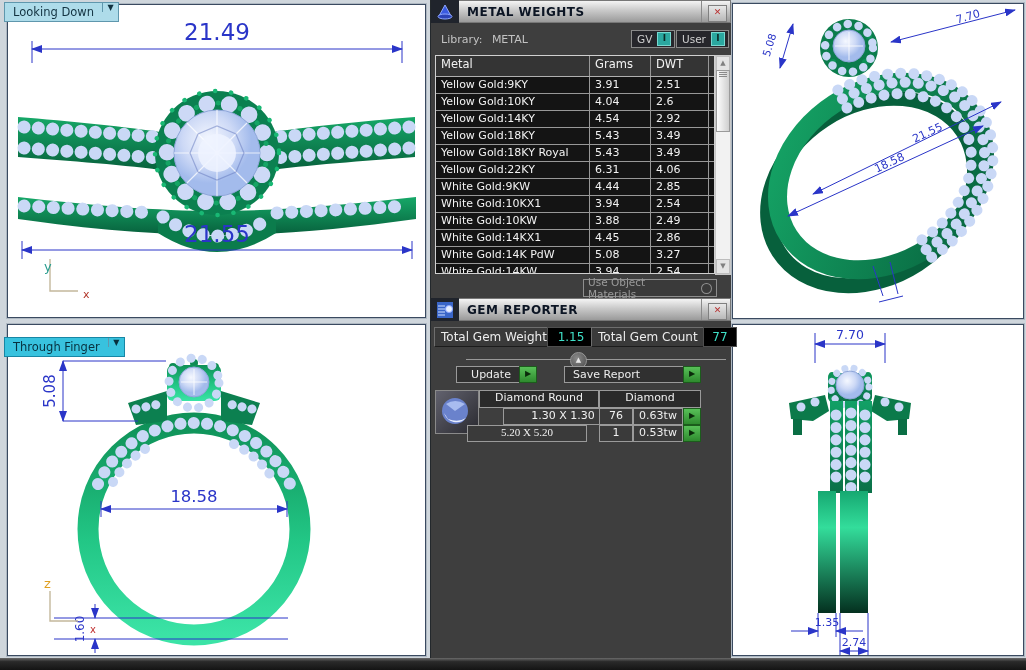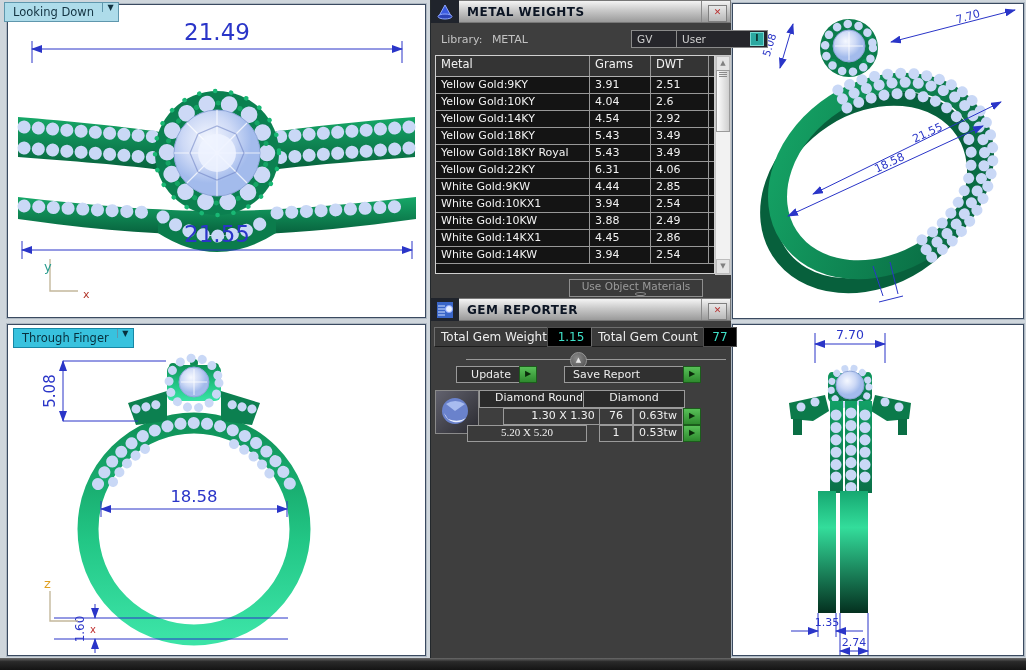--- a/index.html
+++ b/index.html
@@ -20,21 +20,21 @@
   
   .panel-col{position:absolute;left:430px;top:0;width:300px;height:658px;background:#3e3e3e;border-left:1px solid #23282c;}
   .titlebar{position:absolute;left:0;width:300px;height:23px;background:#2a2a2a;display:flex;align-items:stretch;}
   .titlebar .icon{width:28px;display:flex;align-items:center;justify-content:center;background:#20242c;}
   .titlebar .grad{flex:1;background:linear-gradient(#f4f4f4,#c9c9c9 45%,#9a9a9a);display:flex;align-items:center;
                   border:1px solid #777;border-left:none;}
   .titlebar .t{font-size:12px;font-weight:bold;color:#0c1524;padding-left:8px;letter-spacing:.5px;}
   .titlebar .seam{width:1px;background:#8a8a8a;margin-left:auto;height:100%;}
   .closebtn{width:17px;height:15px;margin:3px 3px 0 6px;background:linear-gradient(#e8e8e8,#b8b8b8);
             border:1px solid #808080;color:#b83030;font-size:9px;font-weight:bold;text-align:center;line-height:13px;}
-  .smallbtn{background:#26262b;border:1px solid #8a8a8a;color:#cfcfcf;font-size:10.5px;display:flex;align-items:center;height:16px;padding:0 3px 0 5px;gap:39px;}
+  .smallbtn{background:#26262b;border:1px solid #8a8a8a;color:#cfcfcf;font-size:10.5px;display:flex;align-items:center;height:16px;padding:0 3px 0 5px;}
   .smallbtn .tog{width:12px;height:12px;background:#2ba8a0;border:1px solid #77d8d0;color:#0b2b28;font-size:9px;font-weight:bold;
                  text-align:center;line-height:11px;margin-left:5px;}
   
   .mw-table{position:absolute;left:4px;top:55px;width:278px;border:1px solid #d0d0d0;background:#161616;}
   .mw-head{display:flex;height:20px;background:#343434;color:#f2f2f2;font-size:11.5px;border-bottom:1px solid #b0b0b0;}
   .mw-rows{height:196px;overflow:hidden;}
   .mw-row{display:flex;height:16px;border-bottom:1px solid #989898;background:#141414;color:#f2f2f2;font-size:11px;}
   .cc{padding:1px 0 0 5px;white-space:nowrap;overflow:hidden;}
   .c1{width:148px;border-right:1px solid #989898;}
   .c2{width:55px;border-right:1px solid #989898;}
@@ -191,21 +191,21 @@
       <text x="186" y="177" font-size="16.5" text-anchor="middle" class="dimtxt">18.58</text>
       <text transform="rotate(-90 76 304)" x="76" y="304" font-size="12" text-anchor="middle" class="dimtxt">1.60</text>
       <text x="82" y="308" font-size="10" fill="#c03030">x</text>
 
       <g stroke="#c4b89c" stroke-width="1.4" fill="none">
         <path d="M42,266 L42,296 L70,296"></path>
       </g>
       <text x="36" y="263" font-size="13" fill="#e0a020">z</text>
     </svg>
   </div>
-  <div class="vp-tab tab-active" style="left:4px;top:6px;margin-left:9px;">
+  <div class="vp-tab tab-active" style="left:4px;top:15px;">
     <span class="lbl">Through Finger</span>
     <span class="dd">▼</span>
   </div>
 </div>
 
 <div class="abs" style="left:730px;top:0;width:296px;height:322px;">
   <div class="vp-canvas" style="left:2px;top:3px;width:290px;height:314px;">
     <svg width="290" height="314" viewBox="0 0 290 314">
       <defs>
         <marker id="ar3" markerWidth="11" markerHeight="8" refX="10" refY="4" orient="auto-start-reverse">
@@ -420,37 +420,43 @@
             <span class="cc c3">2.49</span>
             <span class="cc c4"></span>
           </div>
         <div class="mw-row">
             <span class="cc c1">White Gold:14KX1</span>
             <span class="cc c2">4.45</span>
             <span class="cc c3">2.86</span>
             <span class="cc c4"></span>
           </div>
         <div class="mw-row">
+            <span class="cc c1">White Gold:14K PdW</span>
+            <span class="cc c2">5.08</span>
+            <span class="cc c3">3.27</span>
+            <span class="cc c4"></span>
+          </div>
+        <div class="mw-row">
             <span class="cc c1">White Gold:14KW</span>
             <span class="cc c2">3.94</span>
             <span class="cc c3">2.54</span>
             <span class="cc c4"></span>
           </div>
       </div>
     </div>
     <div class="sbar">
       <span class="sarr" style="top:0;">▲</span>
       <span class="sthumb">
           <i></i>
           <i></i>
           <i></i>
         </span>
       <span class="sarr" style="bottom:0;">▼</span>
     </div>
-    <div class="uom" style="left:138px;top:279px;width:124px;flex-direction:column;">
+    <div class="uom" style="left:152px;top:279px;width:124px;">
       <span>Use Object Materials</span>
       <span class="circ"></span>
     </div>
   </div>
 
   <div class="abs" style="left:0;top:298px;width:300px;height:360px;">
     <div class="titlebar" style="top:0;">
       <span class="icon">
         <svg width="18" height="18" viewBox="0 0 18 18">
             <rect x="1" y="1" width="16" height="16" fill="#3a66c8"></rect>
@@ -478,21 +484,21 @@
     <span class="garrow abs" style="left:252px;top:68px;">▶</span>
 
     <div class="abs" style="left:4px;top:92px;width:42px;height:42px;background:linear-gradient(135deg,#62626e,#2a2a30);border:1px solid #8a8a8a;">
       <svg width="40" height="40" viewBox="0 0 40 40">
         <circle cx="19" cy="20" r="13" fill="#6a82cc"></circle>
         <path d="M8,22 A13,13 0 0 0 30,27 Q22,32 12,28 Z" fill="#e8eeff"></path>
         <path d="M10,13 Q19,7 29,13 L19,20 Z" fill="#a8bcf0"></path>
       </svg>
     </div>
     <span class="gr-cell hcell" style="left:48px;top:92px;width:118px;height:16px;">Diamond Round</span>
-    <span class="gr-cell hcell" style="left:152px;top:92px;width:100px;height:16px;text-align:center;">Diamond</span>
+    <span class="gr-cell hcell" style="left:168px;top:92px;width:100px;height:16px;text-align:center;">Diamond</span>
     <span class="gr-cell dcell" style="left:48px;top:110px;width:118px;height:15px;margin-left:24px;">1.30 X 1.30</span>
     <span class="gr-cell dcell" style="left:168px;top:110px;width:32px;height:15px;">76</span>
     <span class="gr-cell dcell" style="left:202px;top:110px;width:48px;height:15px;">0.63tw</span>
     <span class="garrow abs" style="left:252px;top:110px;">▶</span>
     <span class="gr-cell dcell" style="left:36px;top:127px;width:118px;height:15px;font-family:Liberation Serif, serif;">5.20 X 5.20</span>
     <span class="gr-cell dcell" style="left:168px;top:127px;width:32px;height:15px;">1</span>
     <span class="gr-cell dcell" style="left:202px;top:127px;width:48px;height:15px;">0.53tw</span>
     <span class="garrow abs" style="left:252px;top:127px;">▶</span>
   </div>
 </div>

